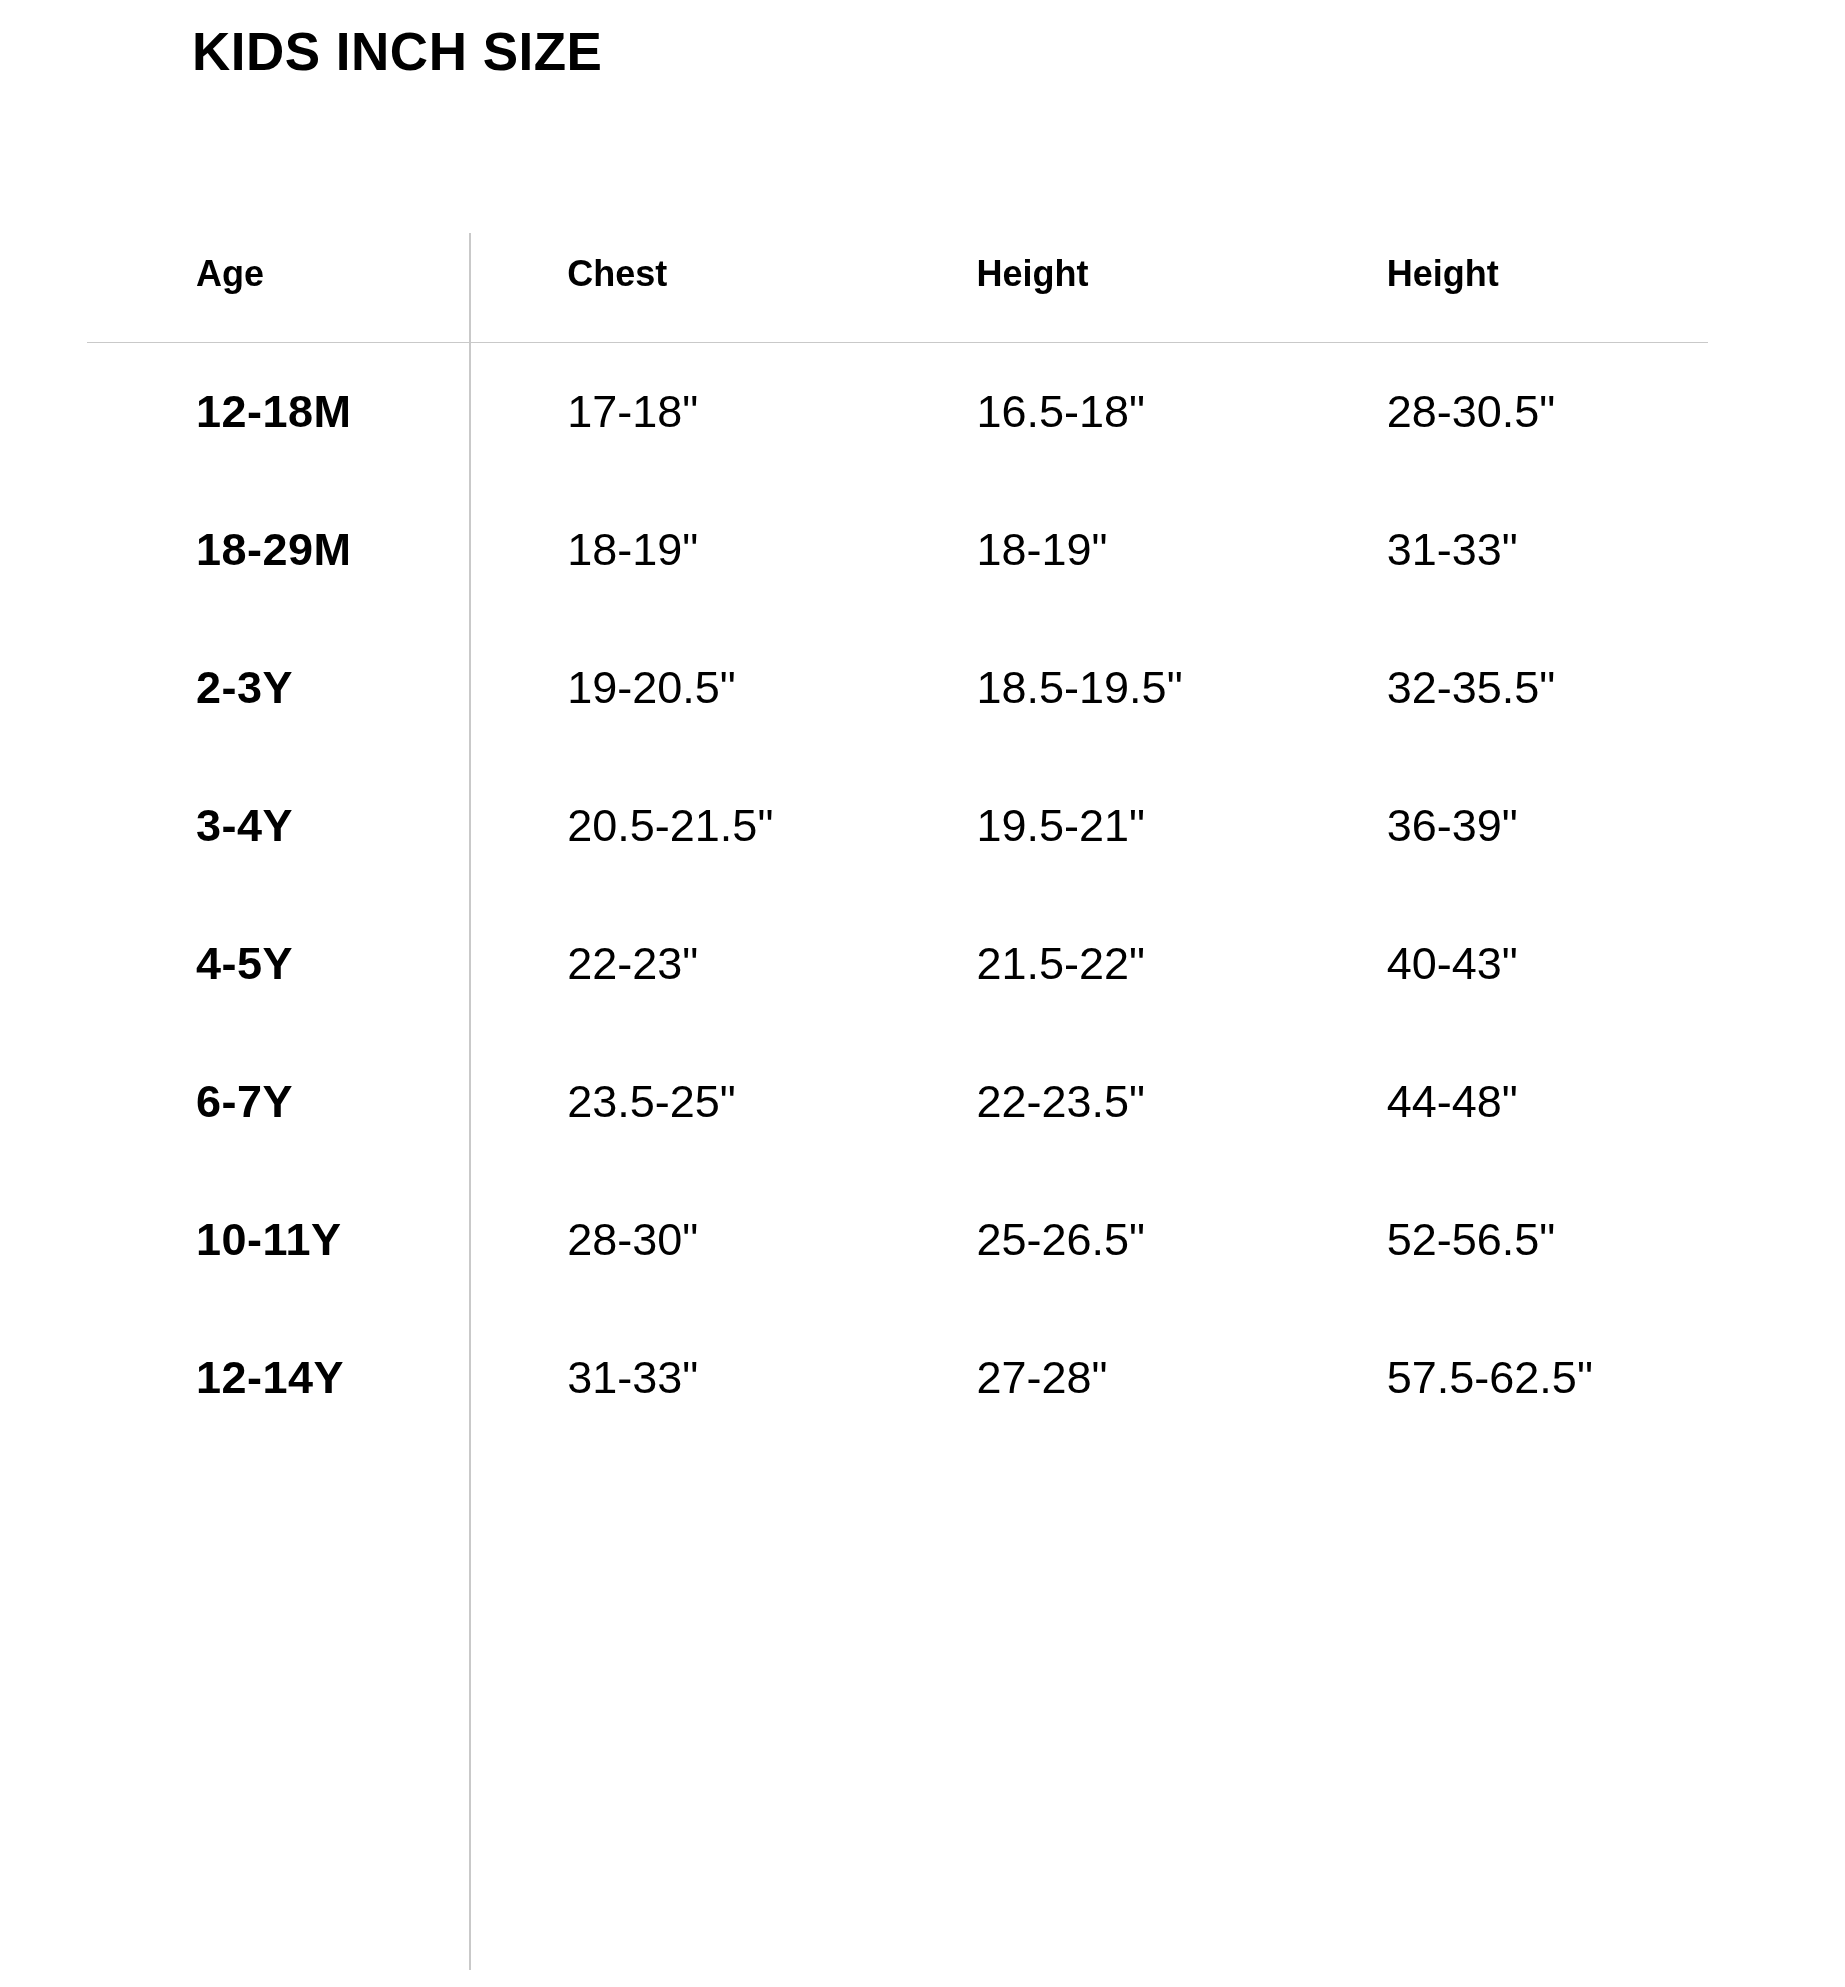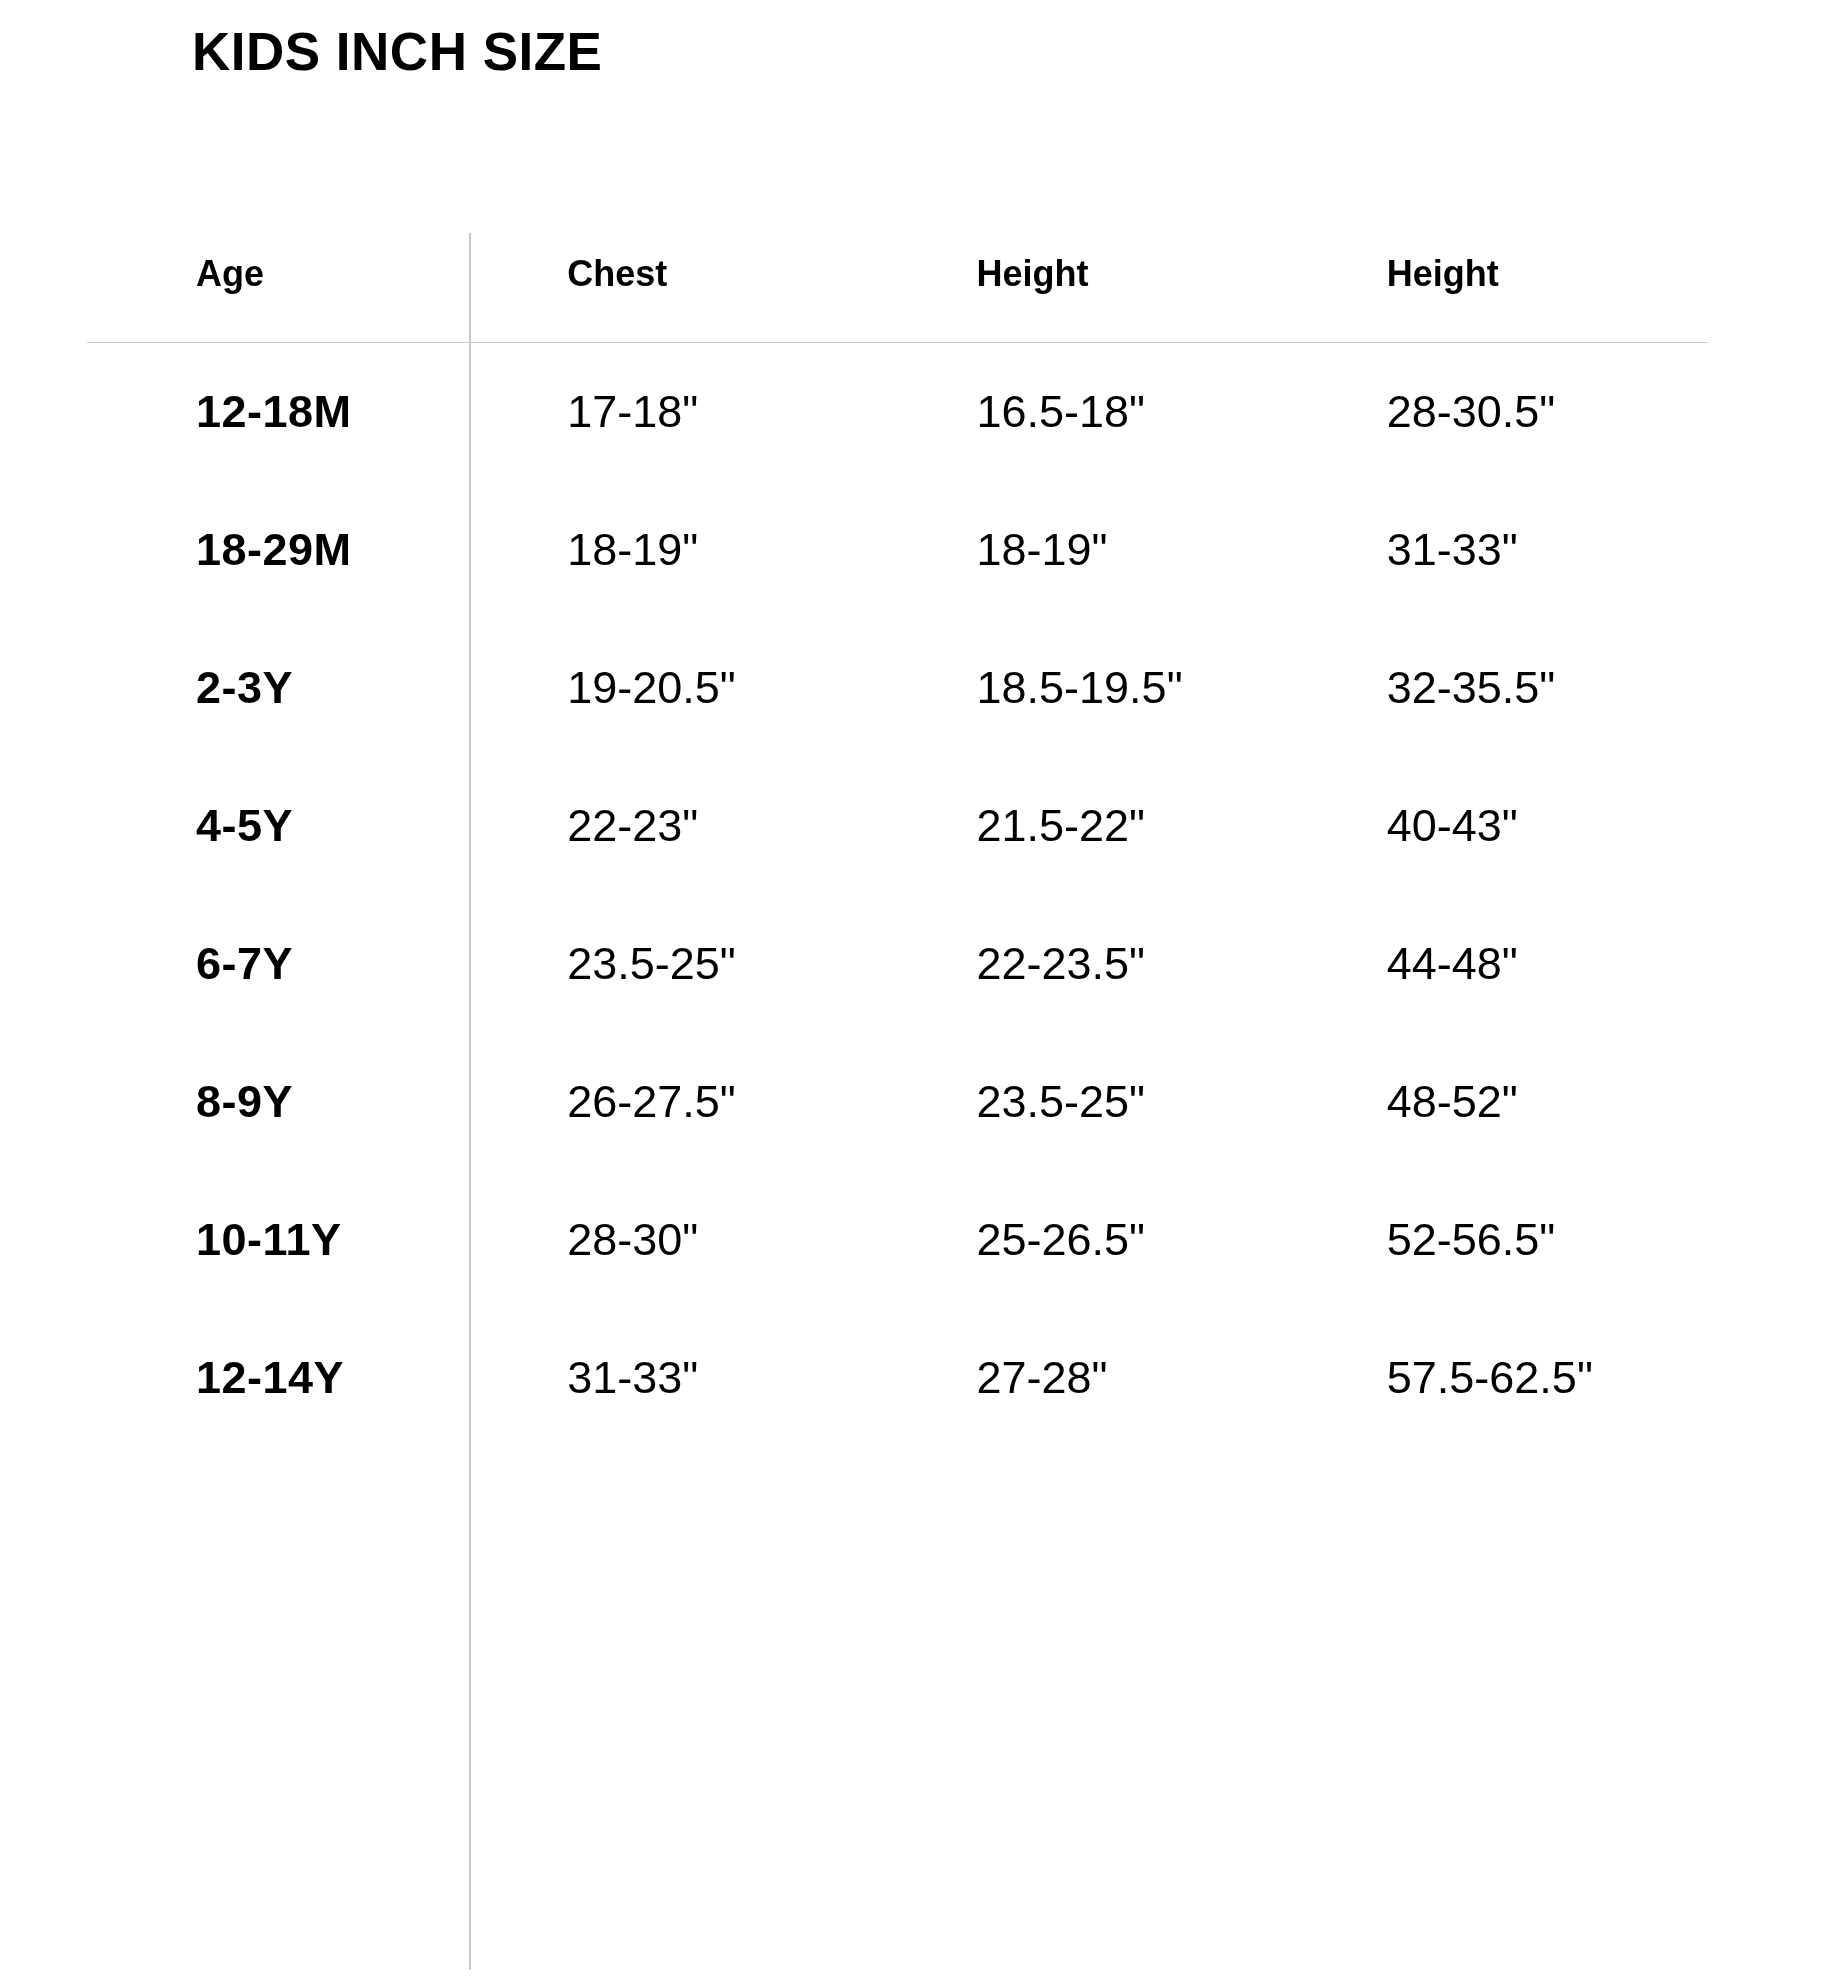--- a/index.html
+++ b/index.html
@@ -128,36 +128,36 @@
           <td class="waist">18-19"</td>
           <td class="height">31-33"</td>
         </tr>
         <tr>
           <td class="age">2-3Y</td>
           <td class="chest">19-20.5"</td>
           <td class="waist">18.5-19.5"</td>
           <td class="height">32-35.5"</td>
         </tr>
         <tr>
+          <td class="age">3-4Y</td>
+          <td class="chest">20.5-21.5"</td>
+          <td class="waist">19.5-21"</td>
+          <td class="height">36-39"</td>
+        </tr>
+        <tr>
           <td class="age">4-5Y</td>
           <td class="chest">22-23"</td>
           <td class="waist">21.5-22"</td>
           <td class="height">40-43"</td>
         </tr>
         <tr>
           <td class="age">6-7Y</td>
           <td class="chest">23.5-25"</td>
           <td class="waist">22-23.5"</td>
           <td class="height">44-48"</td>
-        </tr>
-        <tr>
-          <td class="age">8-9Y</td>
-          <td class="chest">26-27.5"</td>
-          <td class="waist">23.5-25"</td>
-          <td class="height">48-52"</td>
         </tr>
         <tr>
           <td class="age">10-11Y</td>
           <td class="chest">28-30"</td>
           <td class="waist">25-26.5"</td>
           <td class="height">52-56.5"</td>
         </tr>
         <tr>
           <td class="age">12-14Y</td>
           <td class="chest">31-33"</td>

